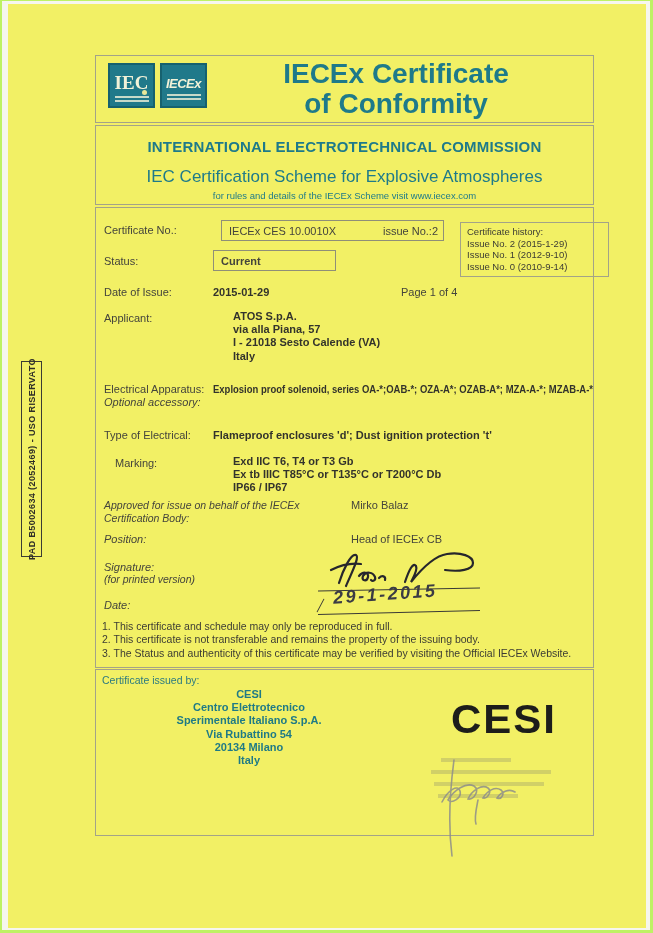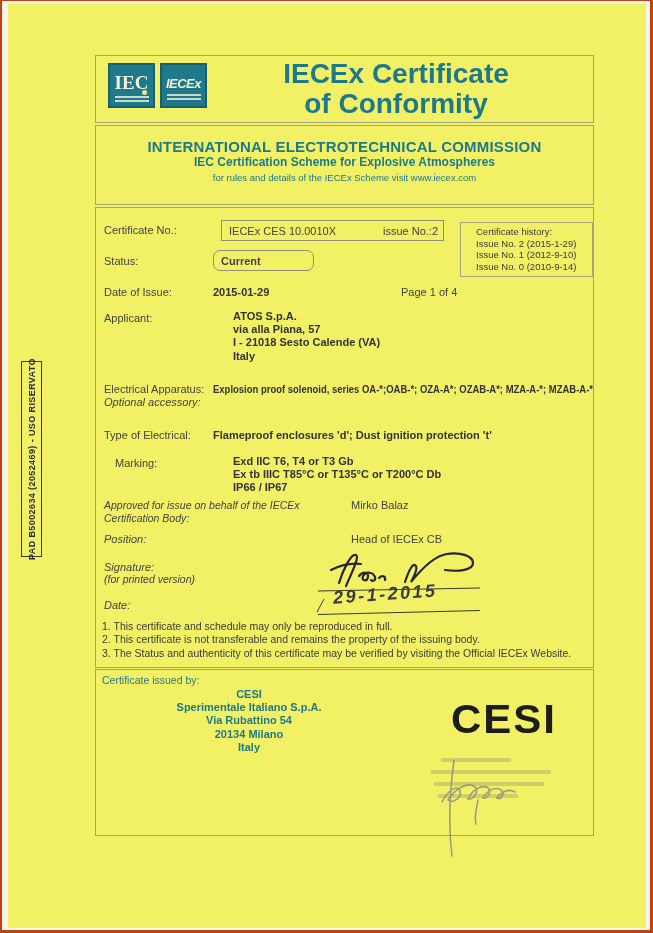--- a/index.html
+++ b/index.html
@@ -1,17 +1,17 @@
 <!DOCTYPE html>
 <html><head>
 <meta charset="utf-8">
 <style>
   * { margin:0; padding:0; box-sizing:border-box; }
   body { background:#2a2a26; font-family:"Liberation Sans", sans-serif; }
-  #stage { position:relative; width:653px; height:933px; background:#c2410c; overflow:hidden; }
+  #stage { position:relative; width:653px; height:933px; background:#bef264; overflow:hidden; }
   #paper-white { position:absolute; left:2px; top:1px; width:648px; height:929px; background:#f6f6ee; }
   #page { position:absolute; left:8px; top:4px; width:638px; height:924px; background:#f2f065; }
 
   .box { position:absolute; border:1px solid #a3a388; }
   .teal { color:#1e7a8a; }
 
   
   #side-tag { position:absolute; left:13px; top:357px; width:21px; height:196px; border:1px solid #3c3c34; }
   #side-tag span { position:absolute; left:50%; top:50%; transform:translate(-50%,-50%) rotate(-90deg);
     white-space:nowrap; font-size:9px; letter-spacing:.4px; color:#2e2e28; font-weight:bold; }
@@ -26,35 +26,35 @@
   #iec-logo .lg-txt { font-family:"Liberation Serif", serif; font-size:19px; line-height:20px; }
   #iecex-logo .lg-txt { font-size:13px; font-style:italic; letter-spacing:-0.5px; }
   .logo .lg-lines { width:34px; margin-top:3px; border-top:2px solid rgba(242,242,216,.8); box-shadow:0 4px 0 rgba(242,242,216,.8); }
   #iec-logo .lg-dot { position:absolute; right:6px; bottom:11px; width:5px; height:5px; border-radius:50%; background:#e8e89a; }
   #hdr-title { position:absolute; left:115px; top:3px; width:370px; text-align:center;
     font-size:28px; font-weight:bold; line-height:30px; }
 
   
   #commission-box { left:87px; top:121px; width:499px; height:80px; text-align:center; }
   #commission-box .c1 { margin-top:12px; font-size:15px; font-weight:bold; letter-spacing:.2px; }
-  #commission-box .c2 { margin-top:0; font-size:12px; font-weight:bold; }
+  #commission-box .c2 { margin-top:12px; font-size:17px; font-weight:normal; }
   #commission-box .c3 { margin-top:3px; font-size:9.5px; }
 
   
   #main-box { left:87px; top:203px; width:499px; height:461px; font-size:11px; color:#44443c; }
   .abs { position:absolute; }
   .lbl { font-size:11px; color:#44443c; }
   .lbl-i { font-style:italic; }
   .val-b { font-weight:bold; color:#33332c; }
   .field { position:absolute; border:1px solid #8f8f78; height:21px; line-height:20px; padding-left:7px; }
   #cert-field { left:117px; top:12px; width:223px;margin-left:8px; }
   #cert-field .issue { position:absolute; right:5px; top:0; }
-  #history-box { left:364px; top:14px; width:133px; border:1px solid #a3a388; padding:3px 5px 4px 15px;
+  #history-box { left:364px; top:14px; width:149px; border:1px solid #a3a388; padding:3px 5px 4px 6px;
     font-size:9.5px; line-height:11.5px; color:#3c3c34; }
-  #status-field { left:117px; top:42px; width:101px; font-weight:bold;border-radius:7px; }
+  #status-field { left:117px; top:42px; width:123px; font-weight:bold; }
   #app-lines div, #marking-lines div { line-height:13.2px;margin-left:20px; }
   #ea-value { white-space:nowrap; transform:scaleX(.93); transform-origin:left center; font-size:10.2px; }
   .sig-line { position:absolute; width:162px; border-top:1.6px solid #3a3a36; }
   #hand-date { position:absolute; left:237px; top:376px; font-size:18px; font-weight:bold;
     color:#3b3b44; letter-spacing:2.5px; transform:rotate(-4deg); font-style:italic; }
   .slash { position:absolute; height:15px; border-left:1.6px solid #3a3a36; transform:rotate(28deg); }
   #notes { position:absolute; left:6px; top:412px; font-size:10.5px; line-height:13.4px; color:#3c3c34; }
 
   
   #issued-box { left:87px; top:665px; width:499px; height:167px; }
@@ -176,20 +176,21 @@
         <div>1. This certificate and schedule may only be reproduced in full.</div>
         <div>2. This certificate is not transferable and remains the property of the issuing body.</div>
         <div>3. The Status and authenticity of this certificate may be verified by visiting the Official IECEx Website.</div>
       </div>
     </div>
 
     <div class="box" id="issued-box">
       <div id="issued-label">Certificate issued by:</div>
       <div id="issuer-block">
         <div>CESI</div>
+        <div>Centro Elettrotecnico</div>
         <div>Sperimentale Italiano S.p.A.</div>
         <div>Via Rubattino 54</div>
         <div>20134 Milano</div>
         <div>Italy</div>
       </div>
 
       <div id="cesi-logo">CESI</div>
 
       <div class="stamp-bar" style="left:345px; top:88px; width:70px;"></div>
       <div class="stamp-bar" style="left:335px; top:100px; width:120px;"></div>

